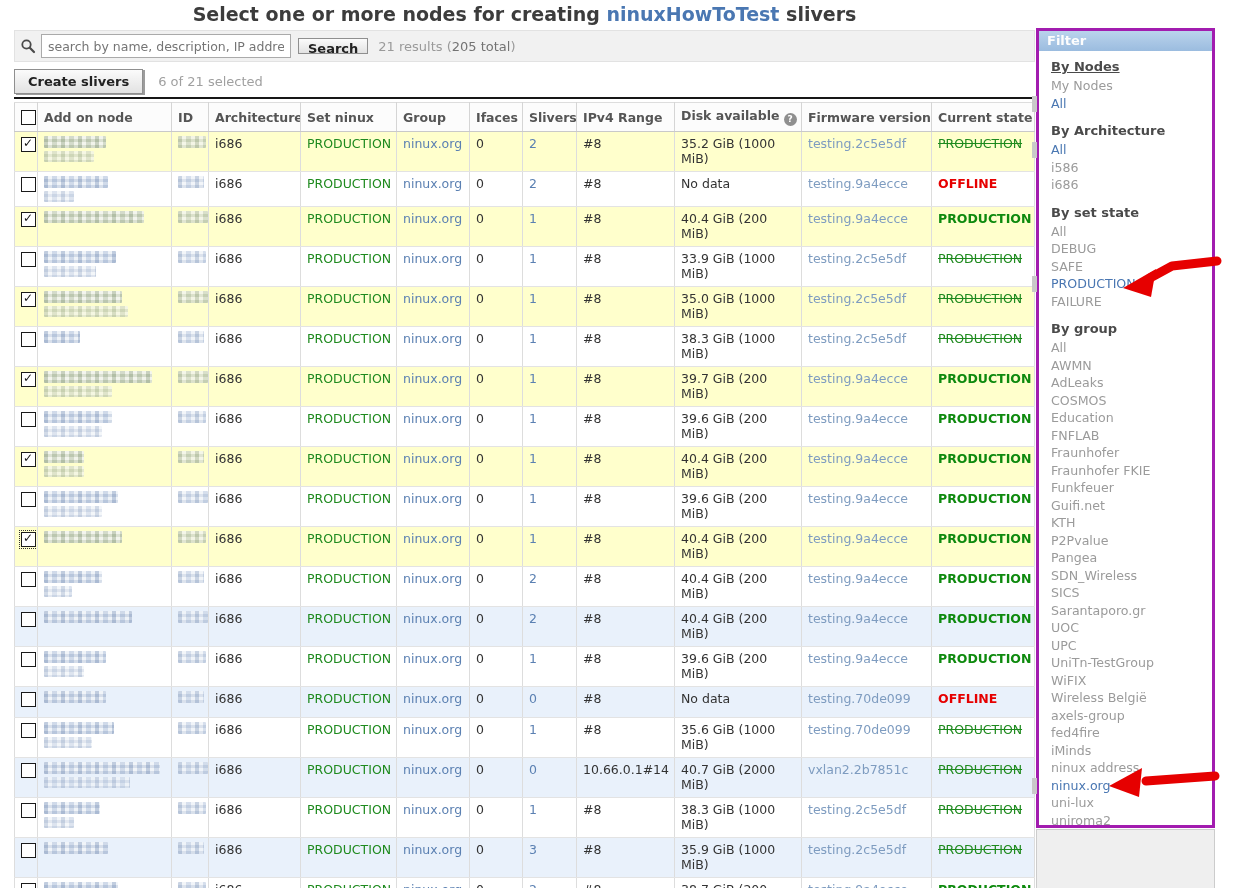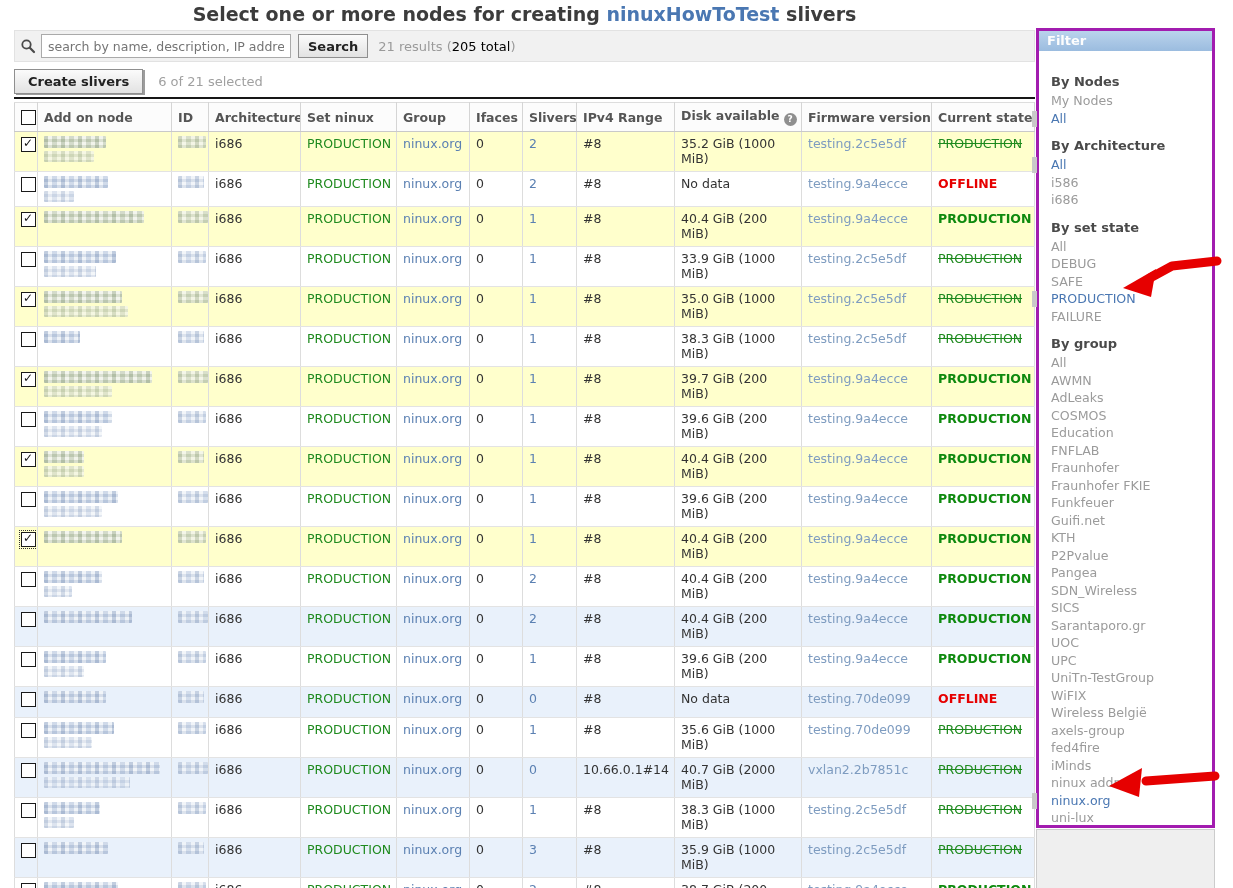--- a/index.html
+++ b/index.html
@@ -12,23 +12,23 @@
   h1.title .hl{color:#4a77b2;}
 
   
   .search-panel{height:32px;background:#f1f1f1;border:1px solid #e2e2e2;box-sizing:border-box;
                 display:flex;align-items:center;padding-left:5px;}
   .mag{width:16px;height:16px;display:inline-block;flex:0 0 16px;}
   .search-input{width:236px;height:20px;border:1px solid #aaa;font:12.5px "DejaVu Sans",sans-serif;
                 color:#555;padding:1px 6px;margin-left:5px;background:#fff;}
   .btn{font-family:"DejaVu Sans",sans-serif;background:linear-gradient(#fbfbfb,#e2e2e2);
        border:1px solid #8f8f8f;color:#222;cursor:pointer;}
-  .search-btn{margin-left:7px;font-size:13px;font-weight:bold;padding:2px 9px;height:24px;text-align:center;}
+  .search-btn{margin-left:7px;font-size:13px;font-weight:bold;padding:2px 9px;height:16px;text-align:center;}
   .results{margin-left:10px;font-size:13px;color:#9a9a9a;}
-  .results a{color:#000000;text-decoration:none;}
+  .results a{color:#737373;text-decoration:none;}
 
   
   .toolbar{margin-top:6px;height:27px;display:flex;align-items:center;}
   .create-btn{font-size:13px;font-weight:bold;padding:4px 13px;box-shadow:2px 1px 0 #9c9c9c;}
   .sel-summary{margin-left:15px;font-size:13px;color:#a0a0a0;}
 
   .table-rule{margin-top:2px;height:2px;background:#161616;}
 
   
   table.nodes{margin-top:3px;border-collapse:collapse;table-layout:fixed;width:1021px;font-size:12.5px;}
@@ -70,21 +70,21 @@
   .help{display:inline-block;width:13px;height:13px;margin-left:4px;border-radius:50%;background:#8f8f8f;
         color:#fff;font-size:9px;font-weight:bold;text-align:center;line-height:13px;vertical-align:-2px;}
 
   
   .filter-box{position:absolute;left:1036px;top:28px;width:179px;height:800px;box-sizing:border-box;
       background:#fff;border:3px solid #a21caf;overflow:visible;}
   .filter-head{height:20px;background:linear-gradient(#bad3ec,#9bbcdf);color:#fdfdfd;font-size:13px;
       font-weight:bold;line-height:20px;padding-left:8px;}
   .f-body{padding:6px 0 0 12px;}
   .f-title{font-size:13px;font-weight:bold;color:#4a4a4a;margin:11px 0 3px 0;}
-  .f-title:first-child{margin-top:17px;}
+  .f-title:first-child{margin-top:2px;text-decoration:underline;}
   .f-item{position:relative;font-size:12.6px;line-height:17.5px;color:#9b9b9b;cursor:pointer;white-space:nowrap;}
   .f-item.sel{color:#4a77b2;}
   .f-item.sel::before{content:"";position:absolute;left:-19px;top:1px;width:5px;height:16px;background:#c9c9c9;}
   .filter-footer{position:absolute;left:1036px;top:829px;width:179px;height:70px;box-sizing:border-box;
       background:#efefef;border:1px solid #ccc;}
   .arrows{position:absolute;left:0;top:0;width:1233px;height:888px;pointer-events:none;}
 </style>
 </head>
 <body>
 

